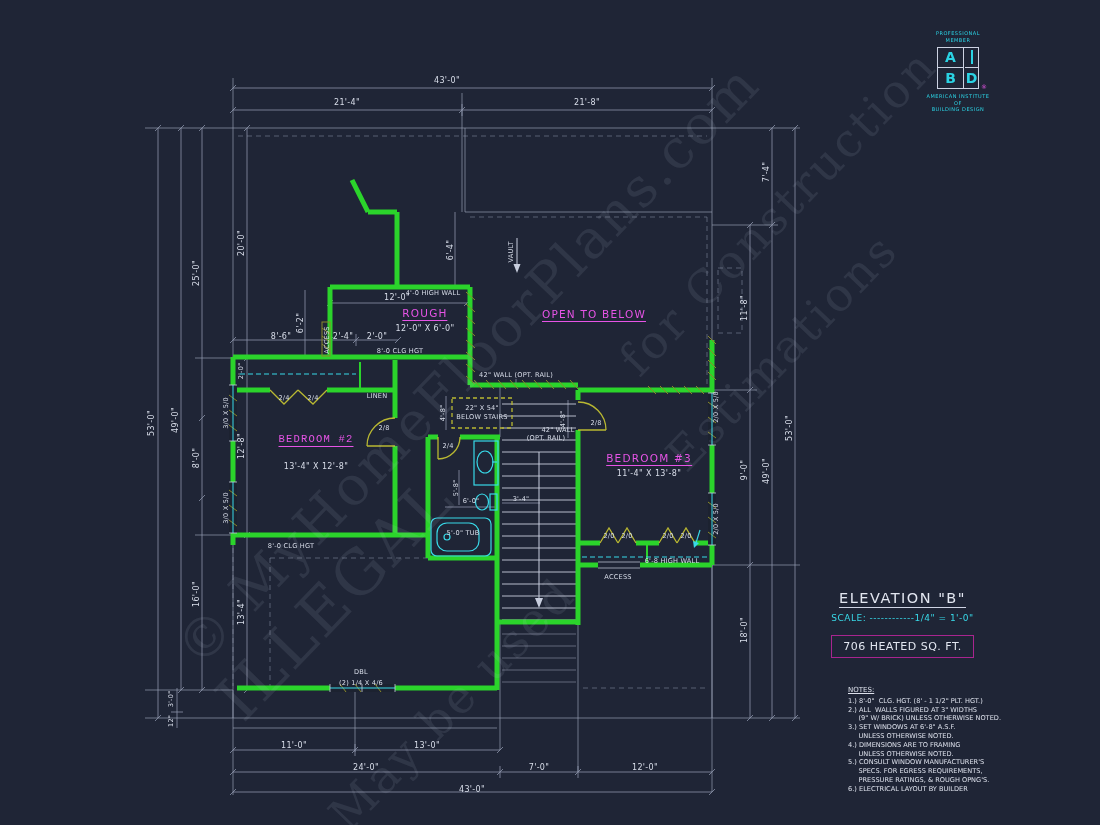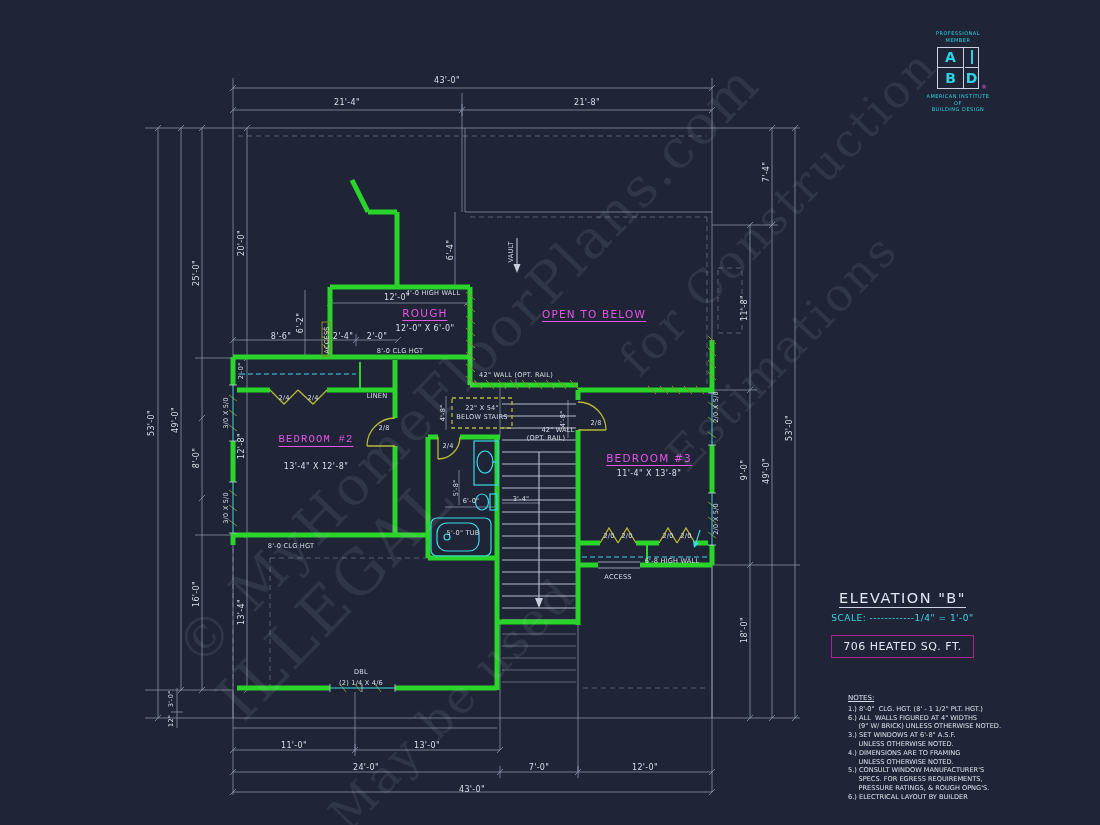--- a/index.html
+++ b/index.html
@@ -21,21 +21,21 @@
   
   #title-block{position:absolute;left:795px;top:588px;width:215px;text-align:center;}
   .tb-line{display:inline-block;font-size:14.5px;letter-spacing:1.5px;color:#e2e6f0;
            border-bottom:1px solid #cfd4e4;padding-bottom:1px;margin-bottom:3px;}
   #tb-scale{font-size:9px;color:#38d9e8;letter-spacing:.5px;margin-top:2px;}
   #heated-box{display:inline-block;margin-top:12px;border:1.5px solid #a8258f;
               padding:4px 11px;font-size:11px;color:#e2e6f0;letter-spacing:.5px;}
   
   #notes{position:absolute;left:848px;top:686px;width:175px;}
   .note-line{white-space:pre;font-size:6.6px;line-height:8.8px;color:#dde1ec;}
-  #notes .note-line:first-child{text-decoration:underline;margin-bottom:2px;font-size:7px;margin-top:8px;}
+  #notes .note-line:first-child{text-decoration:underline;margin-bottom:2px;font-size:7px;}
   
   #logo{position:absolute;left:922px;top:30px;width:72px;text-align:center;color:#2bd3e4;}
   .logo-small{font-size:5px;letter-spacing:.5px;line-height:6.5px;}
   #logo-box{position:relative;width:40px;height:40px;border:1.5px solid #ccd2e2;
             margin:4px auto 4px auto;}
   #logo-box .cellA{position:absolute;left:0;top:0;width:25px;height:19px;
        border-right:1.5px solid #ccd2e2;border-bottom:1.5px solid #ccd2e2;
        font-size:14px;font-weight:bold;line-height:19px;}
   #logo-box .cellbar{position:absolute;right:0;top:0;width:13px;height:19px;
        border-bottom:1.5px solid #ccd2e2;}
@@ -241,21 +241,21 @@
 
   <div id="title-block">
     <div><span class="tb-line">ELEVATION "B"</span></div>
     <div id="tb-scale">SCALE: ------------1/4" = 1'-0"</div>
     <div><span id="heated-box">706 HEATED SQ. FT.</span></div>
   </div>
 
   <div id="notes">
       <div class="note-line">NOTES:</div>
       <div class="note-line">1.) 8'-0"  CLG. HGT. (8' - 1 1/2" PLT. HGT.)</div>
-      <div class="note-line">6.) ALL  WALLS FIGURED AT 4" WIDTHS</div>
+      <div class="note-line">2.) ALL  WALLS FIGURED AT 3" WIDTHS</div>
       <div class="note-line">     (9" W/ BRICK) UNLESS OTHERWISE NOTED.</div>
       <div class="note-line">3.) SET WINDOWS AT 6'-8" A.S.F.</div>
       <div class="note-line">     UNLESS OTHERWISE NOTED.</div>
       <div class="note-line">4.) DIMENSIONS ARE TO FRAMING</div>
       <div class="note-line">     UNLESS OTHERWISE NOTED.</div>
       <div class="note-line">5.) CONSULT WINDOW MANUFACTURER'S</div>
       <div class="note-line">     SPECS. FOR EGRESS REQUIREMENTS,</div>
       <div class="note-line">     PRESSURE RATINGS, &amp; ROUGH OPNG'S.</div>
       <div class="note-line">6.) ELECTRICAL LAYOUT BY BUILDER</div>
     </div>

